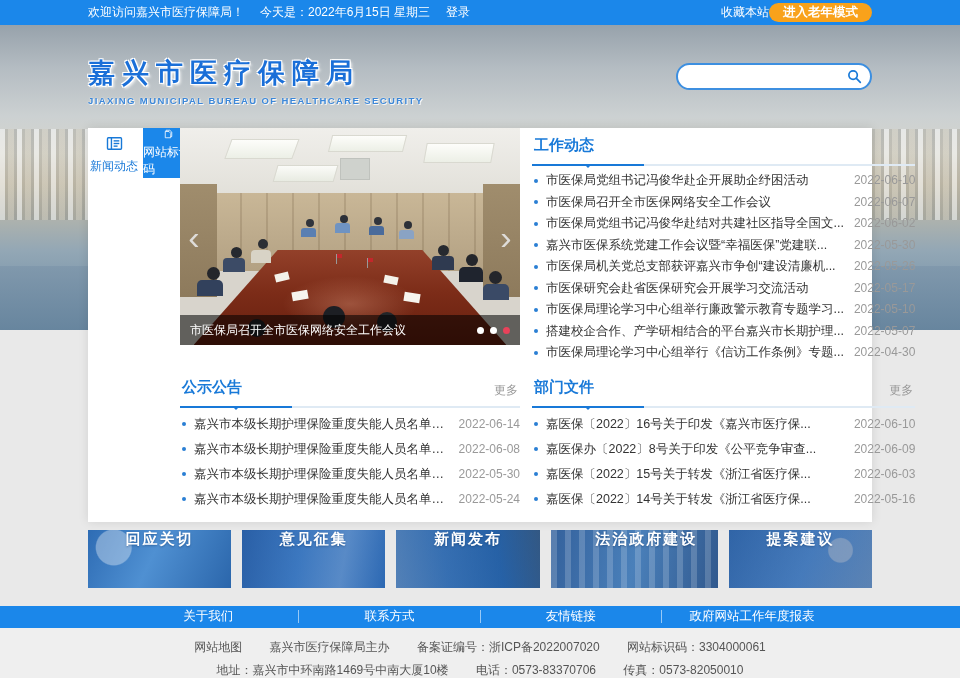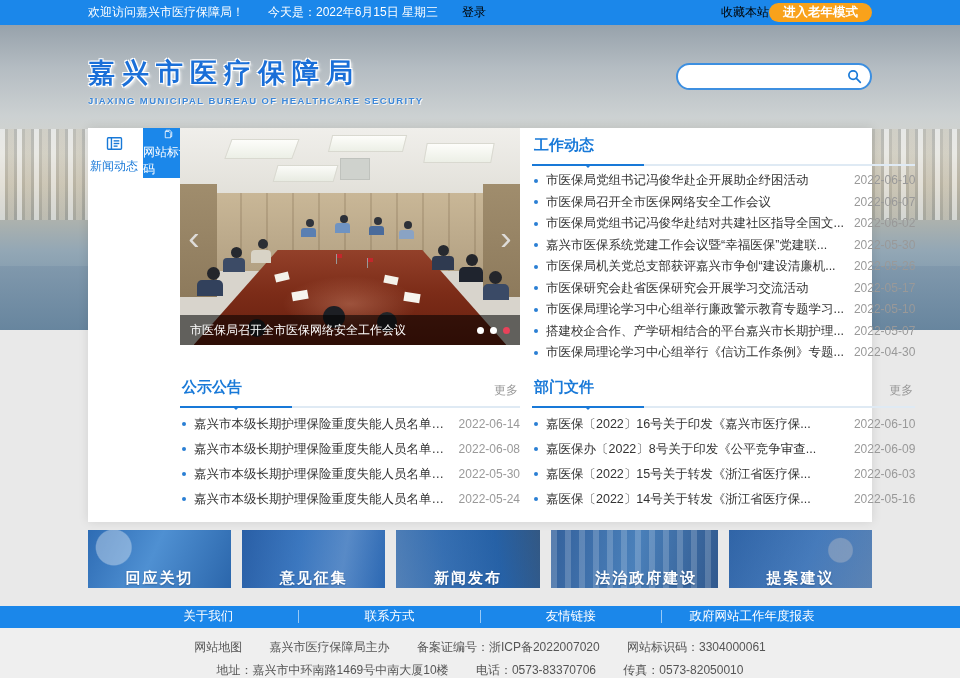--- a/index.html
+++ b/index.html
@@ -6,23 +6,23 @@
   html,body { width:960px; }
   body {
     font-family:"Liberation Sans","DejaVu Sans",sans-serif;
     background:#e9e9e9; color:#333; font-size:12.5px;
   }
   .container { width:784px; margin:0 auto; position:relative; }
 
   
   .topbar { height:25px; background:#1b87ea; color:#fff; font-size:12px; }
   .topbar .container { display:flex; align-items:center; height:25px; }
-  .topbar .left { display:flex; gap:24px; align-items:center; }
+  .topbar .left { display:flex; gap:16px; align-items:center; }
   .topbar .right { margin-left:auto; display:flex; align-items:center; }
-  .topbar a { color:#000000; text-decoration:none; cursor:pointer; }
+  .topbar a { color:#ffffff; text-decoration:none; cursor:pointer; }
   .elder-btn {
     background:#f9a21b; color:#fff; font-weight:bold; border:none; cursor:pointer;
     border-radius:11px; padding:3px 14px; font-size:12.5px; line-height:1;
     font-family:inherit;
   }
 
   
   .hero { height:305px; position:relative; overflow:hidden;
     background:linear-gradient(180deg,#97a2ab 0%,#b4bcc2 14%,#ccd1d2 30%,#d6d5cd 42%,#cbc5b4 52%,#b2b4ac 62%,#93a7b5 74%,#7e99ad 86%,#7391a7 100%);
   }
@@ -106,21 +106,21 @@
   ul.news { list-style:none; margin-top:4px; }
   ul.news li { display:flex; align-items:center; }
   ul.news.tight li { line-height:21.5px; height:21.5px; }
   ul.news.loose li { line-height:25px; height:25px; }
   .bullet { width:4px; height:4px; border-radius:50%; background:#2a7fd4; margin:0 8px 0 2px; flex:0 0 4px; }
   .n-title { flex:1; overflow:hidden; white-space:nowrap; text-overflow:ellipsis; color:#333; cursor:pointer; }
   .n-date { color:#999; font-size:12px; margin-left:10px; white-space:nowrap; }
 
   
   .banner-row { display:flex; gap:11px; margin-top:8px; padding-bottom:18px; }
-  .bn { flex:1; height:58px; position:relative; display:flex; align-items:flex-end; justify-content:center;
+  .bn { flex:1; height:58px; position:relative; display:flex; align-items:flex-start; justify-content:center;
     color:#fff; font-size:15px; font-weight:bold; letter-spacing:2px; cursor:pointer; overflow:hidden; }
   .bn::before { content:""; position:absolute; inset:0; }
   .bn span { position:relative; z-index:2; text-shadow:0 1px 2px rgba(0,40,90,.4); }
   .bn1 { background:radial-gradient(circle at 18% 30%, rgba(255,255,255,.35) 0 14%, transparent 15%),
                linear-gradient(115deg,#2e6cb4 0%,#4f90d2 45%,#2b66ab 100%); }
   .bn2 { background:linear-gradient(100deg,#35598f 0%,#5d8fc7 40%,#9db9d8 70%,#3a6dab 100%); }
   .bn2::before { background:linear-gradient(rgba(32,100,185,.55),rgba(32,100,185,.55)); }
   .bn3 { background:linear-gradient(80deg,#7e9cbd 0%,#4a7cb4 35%,#2d639f 70%,#44525f 100%); }
   .bn3::before { background:linear-gradient(rgba(30,95,175,.45),rgba(30,95,175,.45)); }
   .bn4 { background:repeating-linear-gradient(90deg, rgba(255,255,255,.18) 0 6px, transparent 6px 14px),

